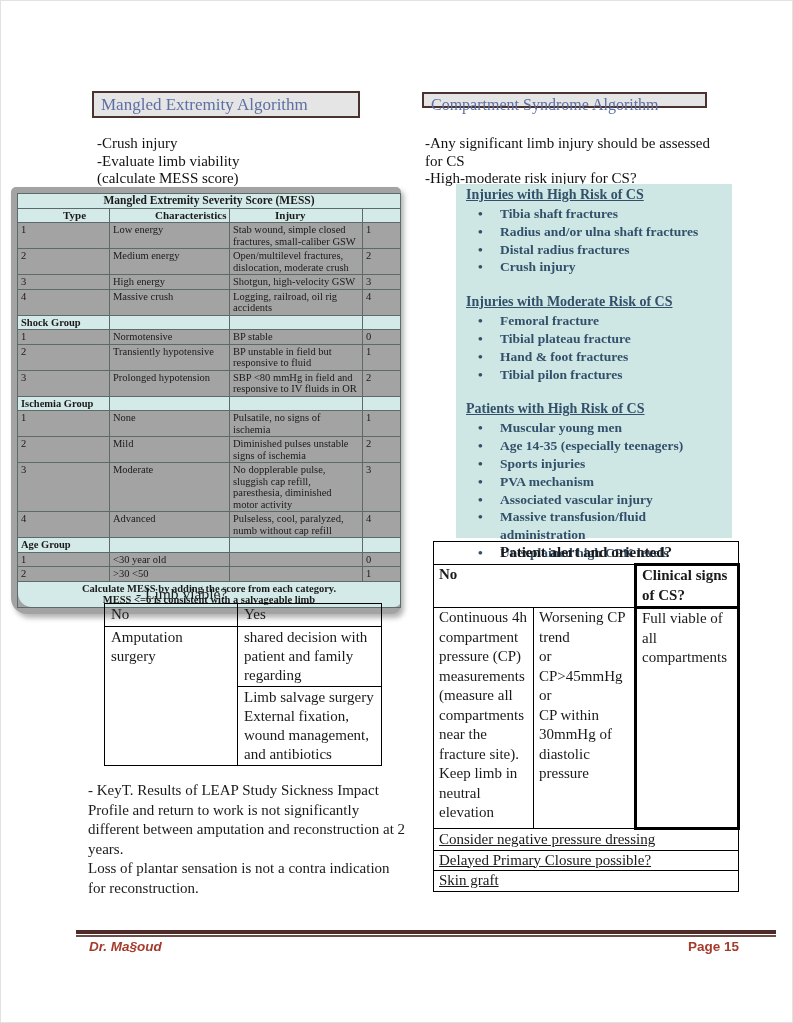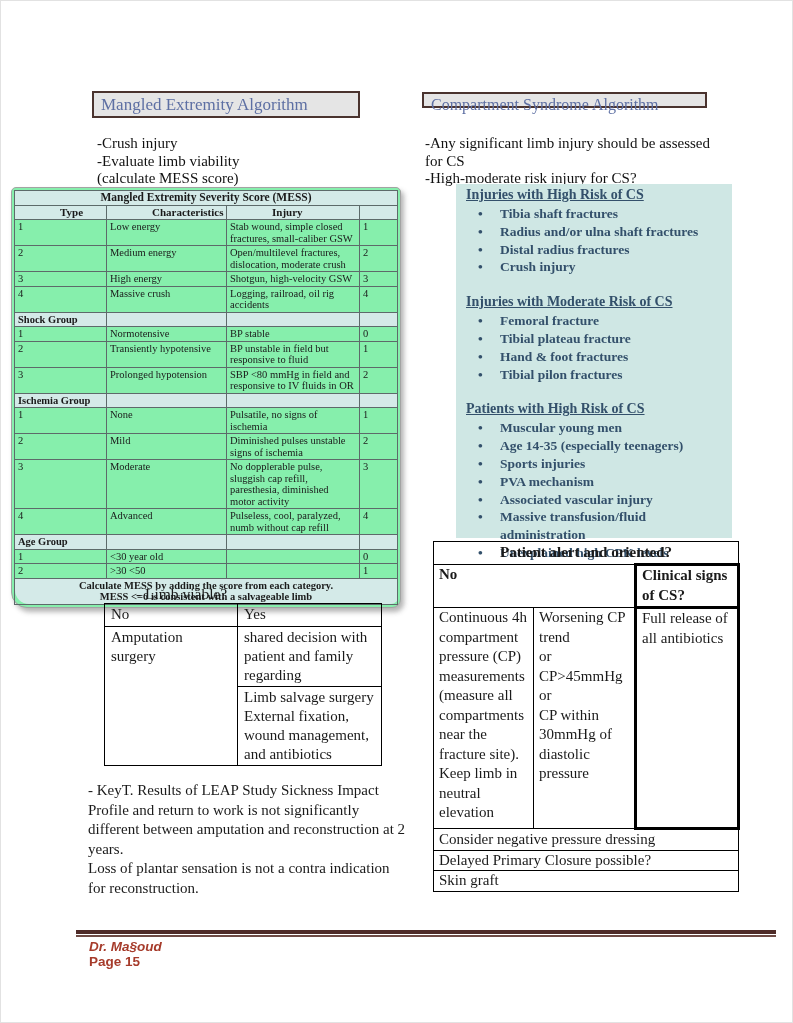--- a/index.html
+++ b/index.html
@@ -14,21 +14,21 @@
   .algo-title {
     background:#e5e5e5; border:2px solid #4a332e; color:#5d6fa3;
     font-size:17px; line-height:22px; padding:1px 7px; box-sizing:border-box;
     white-space:nowrap;
   }
 
   .intro { font-size:15px; line-height:17.5px; color:#111; }
 
   
   .mess-wrap {
-    background:#86efac; border:1px solid #a3a3a3;
+    background:#a3a3a3; border:4px solid #a3a3a3;
     border-radius:5px 5px 9px 16px;
     box-shadow:3px 4px 5px rgba(90,90,90,0.45);
     padding:2px; box-sizing:border-box;
   }
   .mess-table { border-collapse:collapse; width:100%; table-layout:fixed; }
   .mess-table td {
     border:1px solid #5d6a6a; padding:1px 3px; font-size:10.5px;
     line-height:11.5px; vertical-align:top; overflow:hidden;
   }
   .mess-table .teal td { background:#d4eae8; }
@@ -62,21 +62,21 @@
   
   .cs-table { border-collapse:collapse; table-layout:fixed; }
   .cs-table td {
     border:1px solid #000; font-size:15px; line-height:19.5px;
     padding:0 5px; vertical-align:top;
   }
   .cs-table .hdr td { text-align:center; font-weight:bold; height:21px; vertical-align:middle; }
   .cs-table .no-row td { height:40px; }
   .cs-table .thick { border:3px solid #000; }
   .cs-table .big td { height:218px; }
-  .cs-table .brow td { height:19px; }
+  .cs-table .brow td { height:19px;text-decoration:underline; }
   .pre { white-space:pre-line; }
 
   
   .footer-rule { height:1px; border-top:4px solid #4e2b28; border-bottom:2px solid #6e4b45; }
   .footer-row { display:flex; justify-content:space-between; align-items:baseline;
     font-family:"Liberation Sans", sans-serif; font-weight:bold; font-size:13.5px; color:#a63b2b; }
   .author { font-style:italic; }
 </style>
 </head>
 <body>
@@ -295,33 +295,33 @@
       <td colspan="2" class="b">No</td>
       <td class="b thick">Clinical signs of CS?</td>
     </tr>
     <tr class="big">
       <td>Continuous 4h compartment pressure (CP) measurements (measure all compartments near the fracture site). Keep limb in neutral elevation</td>
       <td class="pre">Worsening CP trend
 or
 CP&gt;45mmHg
 or
 CP within 30mmHg of diastolic pressure</td>
-      <td class="thick">Full release of all antibiotics</td>
+      <td class="thick">Full viable of all compartments</td>
     </tr>
     <tr class="brow">
       <td colspan="3">Consider negative pressure dressing</td>
     </tr>
     <tr class="brow">
       <td colspan="3">Delayed Primary Closure possible?</td>
     </tr>
     <tr class="brow">
       <td colspan="3">Skin graft</td>
     </tr>
   </tbody>
     </table>
 
   <div class="abs footer-rule" style="left:75px; top:929px; width:700px;"></div>
-  <div class="abs footer-row" style="left:88px; top:938px; width:650px;flex-direction:column;">
+  <div class="abs footer-row" style="left:88px; top:938px; width:650px;">
     <span class="author">Dr. Ma§oud</span>
     <span class="pagenum">Page 15</span>
   </div>
 
 </div>
 
 </body></html>

